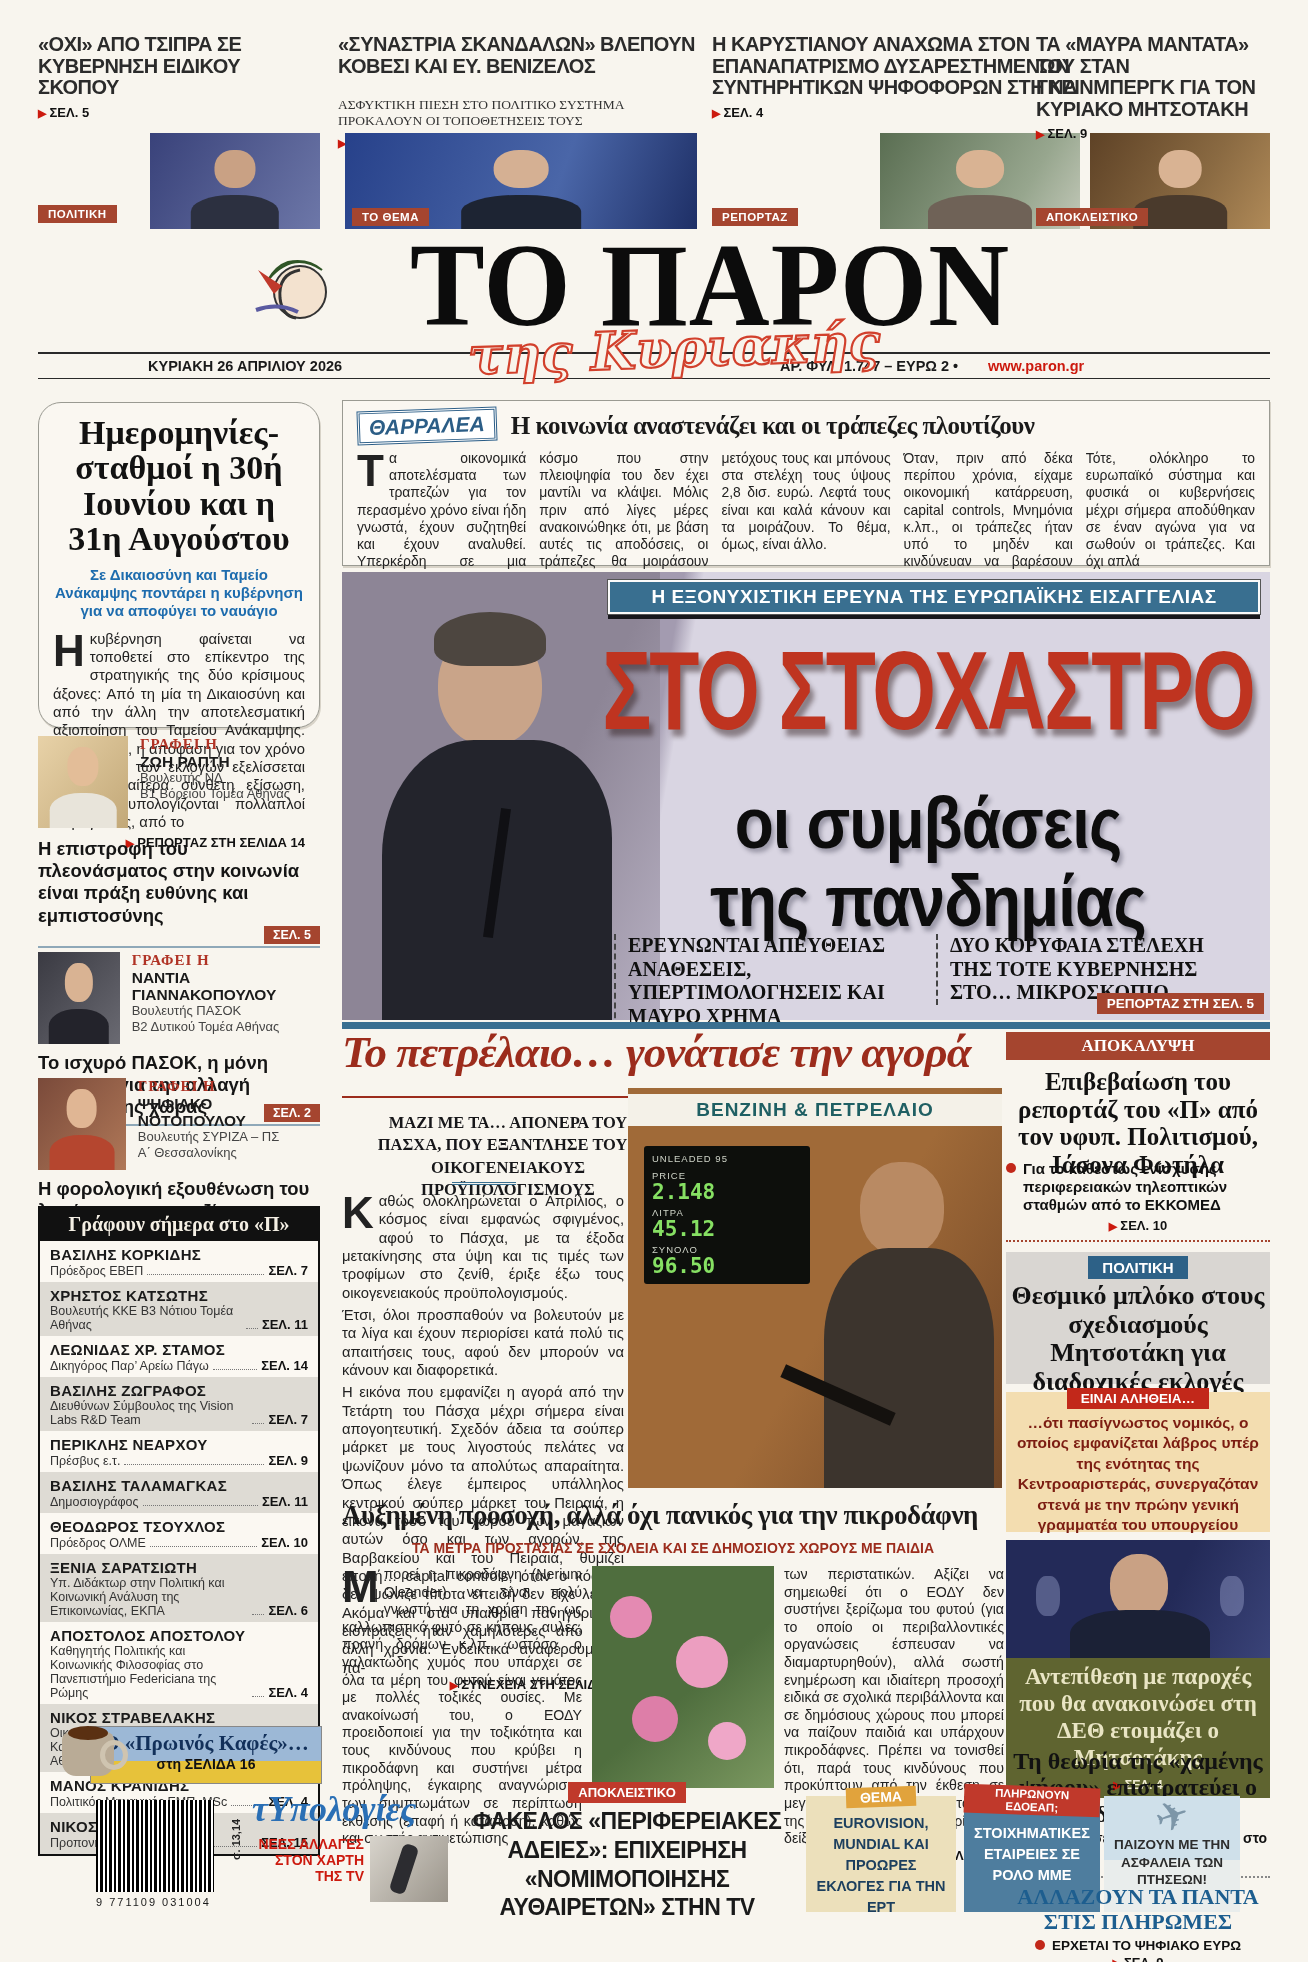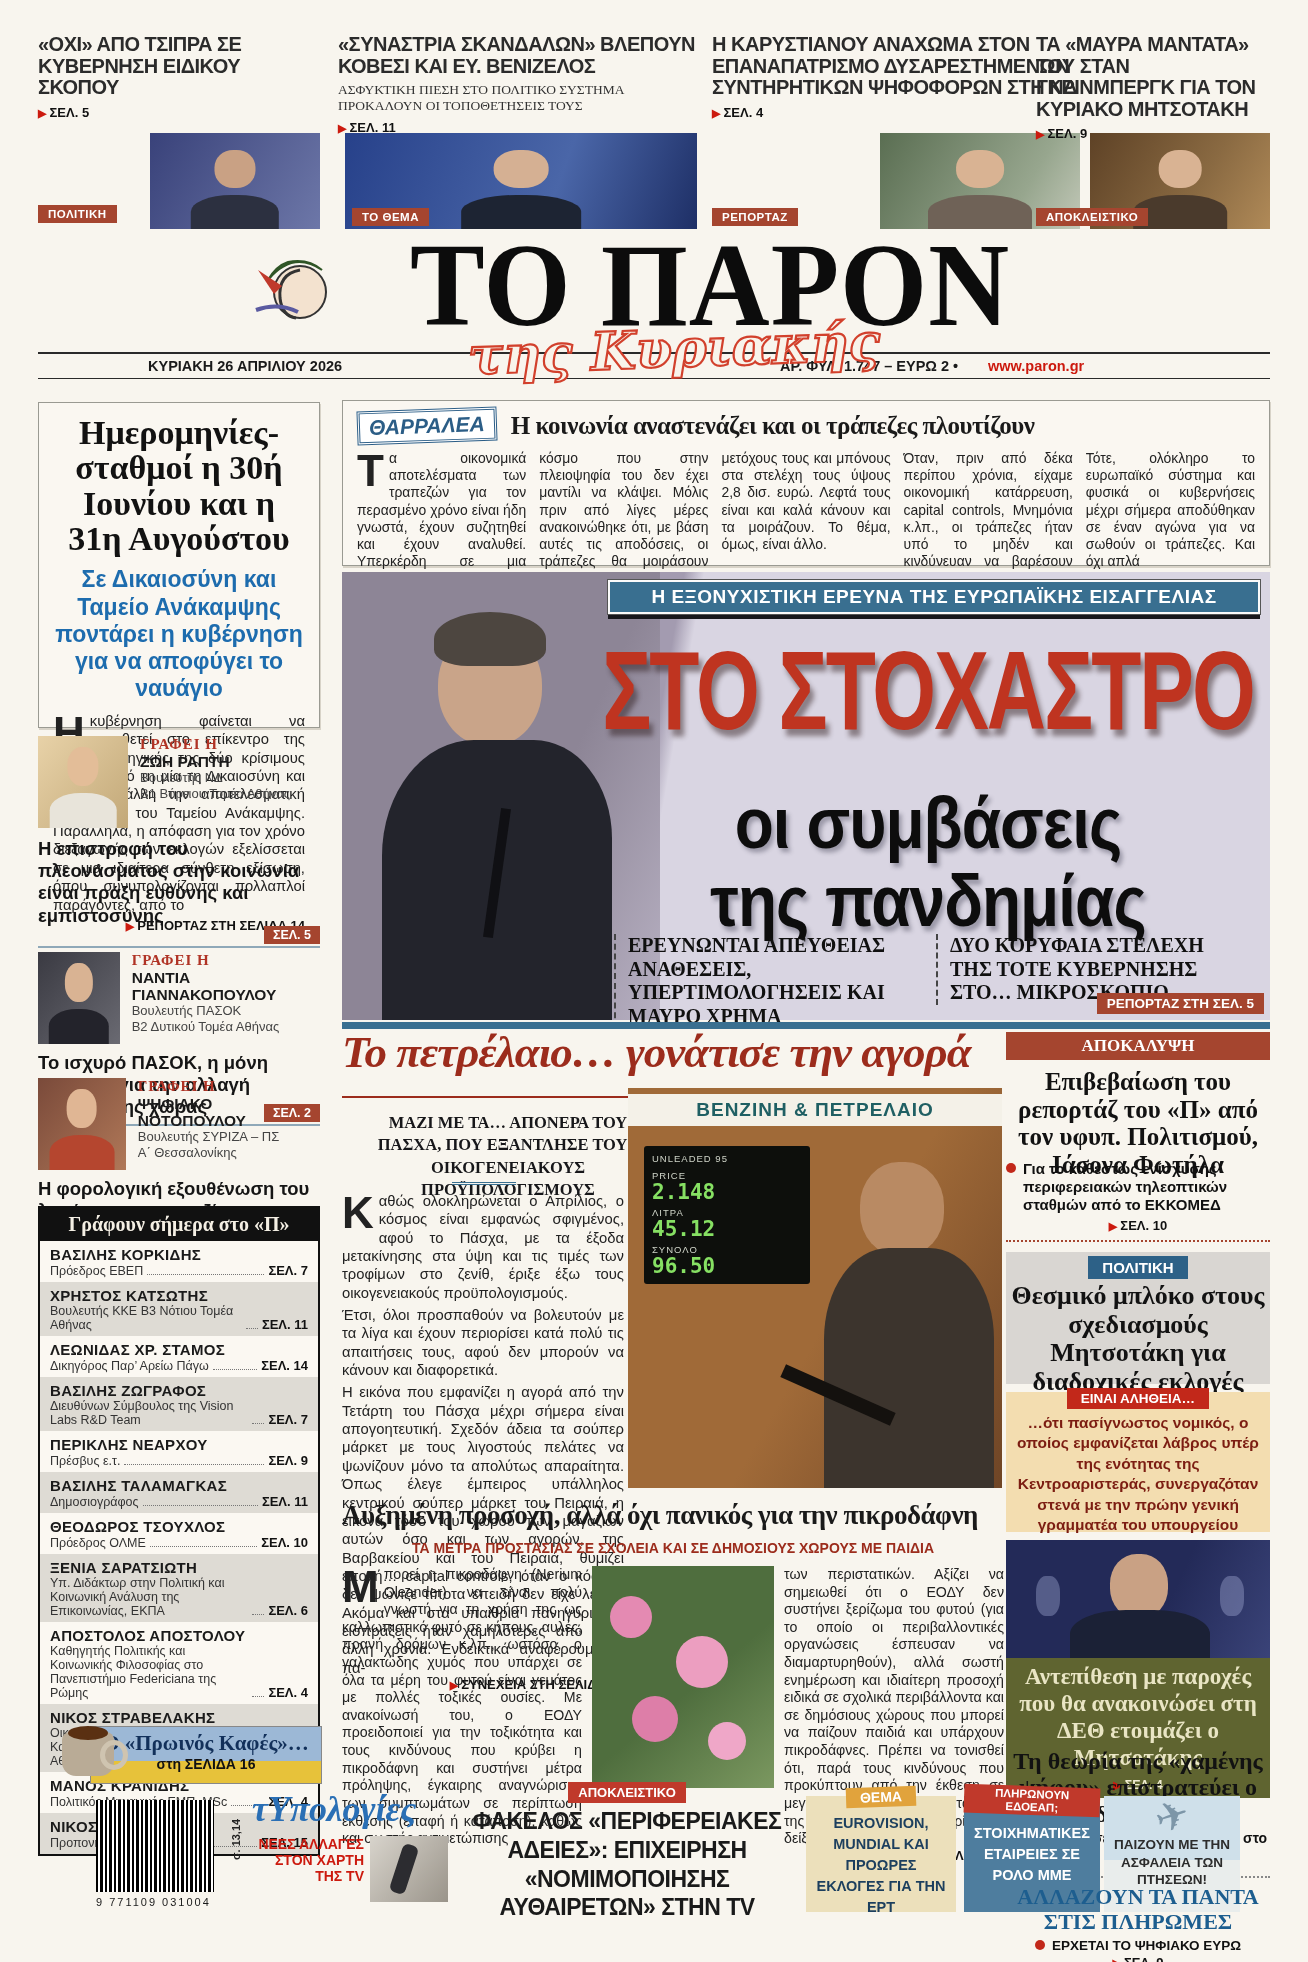--- a/index.html
+++ b/index.html
@@ -7,21 +7,21 @@
          font-family:"Liberation Sans",sans-serif;color:#1a1a1a;overflow:hidden;
          box-shadow:0 0 14px rgba(0,0,0,.35);}
   .abs{position:absolute;}
   .serif{font-family:"Liberation Serif","DejaVu Serif",serif;}
   .jc{text-align:justify;}
   .ctr{text-align:center;}
   .b{font-weight:bold;}
 
   
   .teaser-title{font-weight:800;font-size:20px;line-height:1.08;color:#2b2b2b;letter-spacing:-.5px;}
-  .teaser-sub{font-family:"Liberation Serif",serif;font-size:13.5px;color:#333;margin-top:5px;}
+  .teaser-sub{font-family:"Liberation Serif",serif;font-size:13.5px;color:#333;margin-top:20px;}
   .pagelink{font-size:13px;font-weight:800;color:#111;margin-top:6px;}
   .arrow::before{content:"▶ ";color:#cc1a0e;font-size:11px;}
   .photo{position:absolute;overflow:hidden;}
   .catbadge{position:absolute;left:0;bottom:8px;background:#a5452f;color:#fff;
             font-size:11.5px;font-weight:700;padding:3px 10px;letter-spacing:.5px;}
   .pers{position:absolute;bottom:0;left:50%;transform:translateX(-50%);width:52%;height:82%;}
   .pers::before{content:"";position:absolute;top:0;left:50%;transform:translateX(-50%);
      width:46%;height:48%;border-radius:46%;background:var(--skin,#caa184);}
   .pers::after{content:"";position:absolute;bottom:-2px;left:0;width:100%;height:46%;
      border-radius:46% 46% 0 0;background:var(--suit,#23242e);}
@@ -31,21 +31,21 @@
      letter-spacing:1px;line-height:.95;transform:scaleY(1.06);color:#0c0c0c;white-space:nowrap;}
   .script{font-family:"DejaVu Serif",serif;font-style:italic;font-weight:bold;font-size:52px;
      color:#f8f3ea;-webkit-text-stroke:2.2px #d2402c;text-stroke:2px #d2402c;white-space:nowrap;
      transform:rotate(-2deg);}
   .dateline{border-top:2px solid #2a2a2a;border-bottom:1px solid #2a2a2a;font-size:14.5px;font-weight:800;}
   .red{color:#cc1a0e;}
 
   
   .boxed{border:1px solid #9a9a92;background:#faf7f1;box-shadow:1px 2px 0 #d8d3c8;}
   .lead-title{font-size:34px;line-height:1.04;font-weight:800;color:#121212;}
-  .lead-sub{color:#1d6cae;font-weight:800;font-size:23px;line-height:1.18;}
+  .lead-sub{color:#1d6cae;font-weight:800;font-size:15px;line-height:1.18;}
   .body-txt{font-size:14.8px;line-height:1.24;color:#222;}
   .dropcap::first-letter{float:left;font-size:44px;line-height:.82;padding:3px 5px 0 0;font-weight:bold;}
   .more{font-size:13px;font-weight:800;text-align:right;color:#111;}
 
   .tharr-badge{display:inline-block;border:3px double #2b5d86;color:#2b5d86;font-style:italic;
      font-weight:800;font-size:21px;padding:2px 9px;transform:rotate(-2deg);background:#fff;}
   .tharr-head{font-family:"Liberation Serif",serif;font-weight:900;font-size:25px;letter-spacing:-.5px;}
 
   
   .kicker{background:#396f90;border:2px solid #fafafa;outline:1px solid #555;color:#fff;
@@ -177,21 +177,21 @@
     </svg>
   </div>
   <div class="abs masthead-title" style="left:350px;top:232px;width:720px;text-align:center;">ΤΟ ΠΑΡΟΝ</div>
   <div class="abs dateline" style="left:38px;top:352px;width:1232px;height:24px;">
     <span class="abs" style="left:110px;top:4px;">ΚΥΡΙΑΚΗ 26 ΑΠΡΙΛΙΟΥ 2026</span>
     <span class="abs" style="left:742px;top:4px;">ΑΡ. ΦΥΛ. 1.747 – ΕΥΡΩ 2 •</span>
     <span class="abs red" style="left:950px;top:4px;">www.paron.gr</span>
   </div>
   <div class="abs script" style="left:468px;top:318px;z-index:5;">της Κυριακής</div>
 
-  <div class="abs boxed" style="left:38px;top:402px;width:282px;height:326px;padding:12px 14px;box-sizing:border-box;">
+  <div class="abs boxed" style="left:38px;top:402px;width:282px;height:326px;padding:12px 14px;box-sizing:border-box;border-radius:23px;">
     <div class="lead-title serif ctr">Ημερομηνίες-σταθμοί η 30ή Ιουνίου και η 31η Αυγούστου</div>
     <div class="lead-sub ctr" style="margin-top:10px;">Σε Δικαιοσύνη και Ταμείο Ανάκαμψης ποντάρει η κυβέρνηση για να αποφύγει το ναυάγιο</div>
     <div class="body-txt jc dropcap" style="margin-top:10px;">Η κυβέρνηση φαίνεται να τοποθετεί στο επίκεντρο της στρατηγικής της δύο κρίσιμους άξονες: Από τη μία τη Δικαιοσύνη και από την άλλη την αποτελεσματική αξιοποίηση του Ταμείου Ανάκαμψης. Παράλληλα, η απόφαση για τον χρόνο διεξαγωγής των εκλογών εξελίσσεται σε μια ιδιαίτερα σύνθετη εξίσωση, όπου συνυπολογίζονται πολλαπλοί παράγοντες, από το</div>
     <div class="more arrow" style="margin-top:4px;">ΡΕΠΟΡΤΑΖ ΣΤΗ ΣΕΛΙΔΑ 14</div>
   </div>
 
   <div class="abs boxed" style="left:342px;top:400px;width:928px;height:166px;padding:8px 14px;box-sizing:border-box;">
     <div style="display:flex;align-items:center;gap:14px;">
       <span class="tharr-badge">ΘΑΡΡΑΛΕΑ</span>
       <span class="tharr-head">Η κοινωνία αναστενάζει και οι τράπεζες πλουτίζουν</span>

